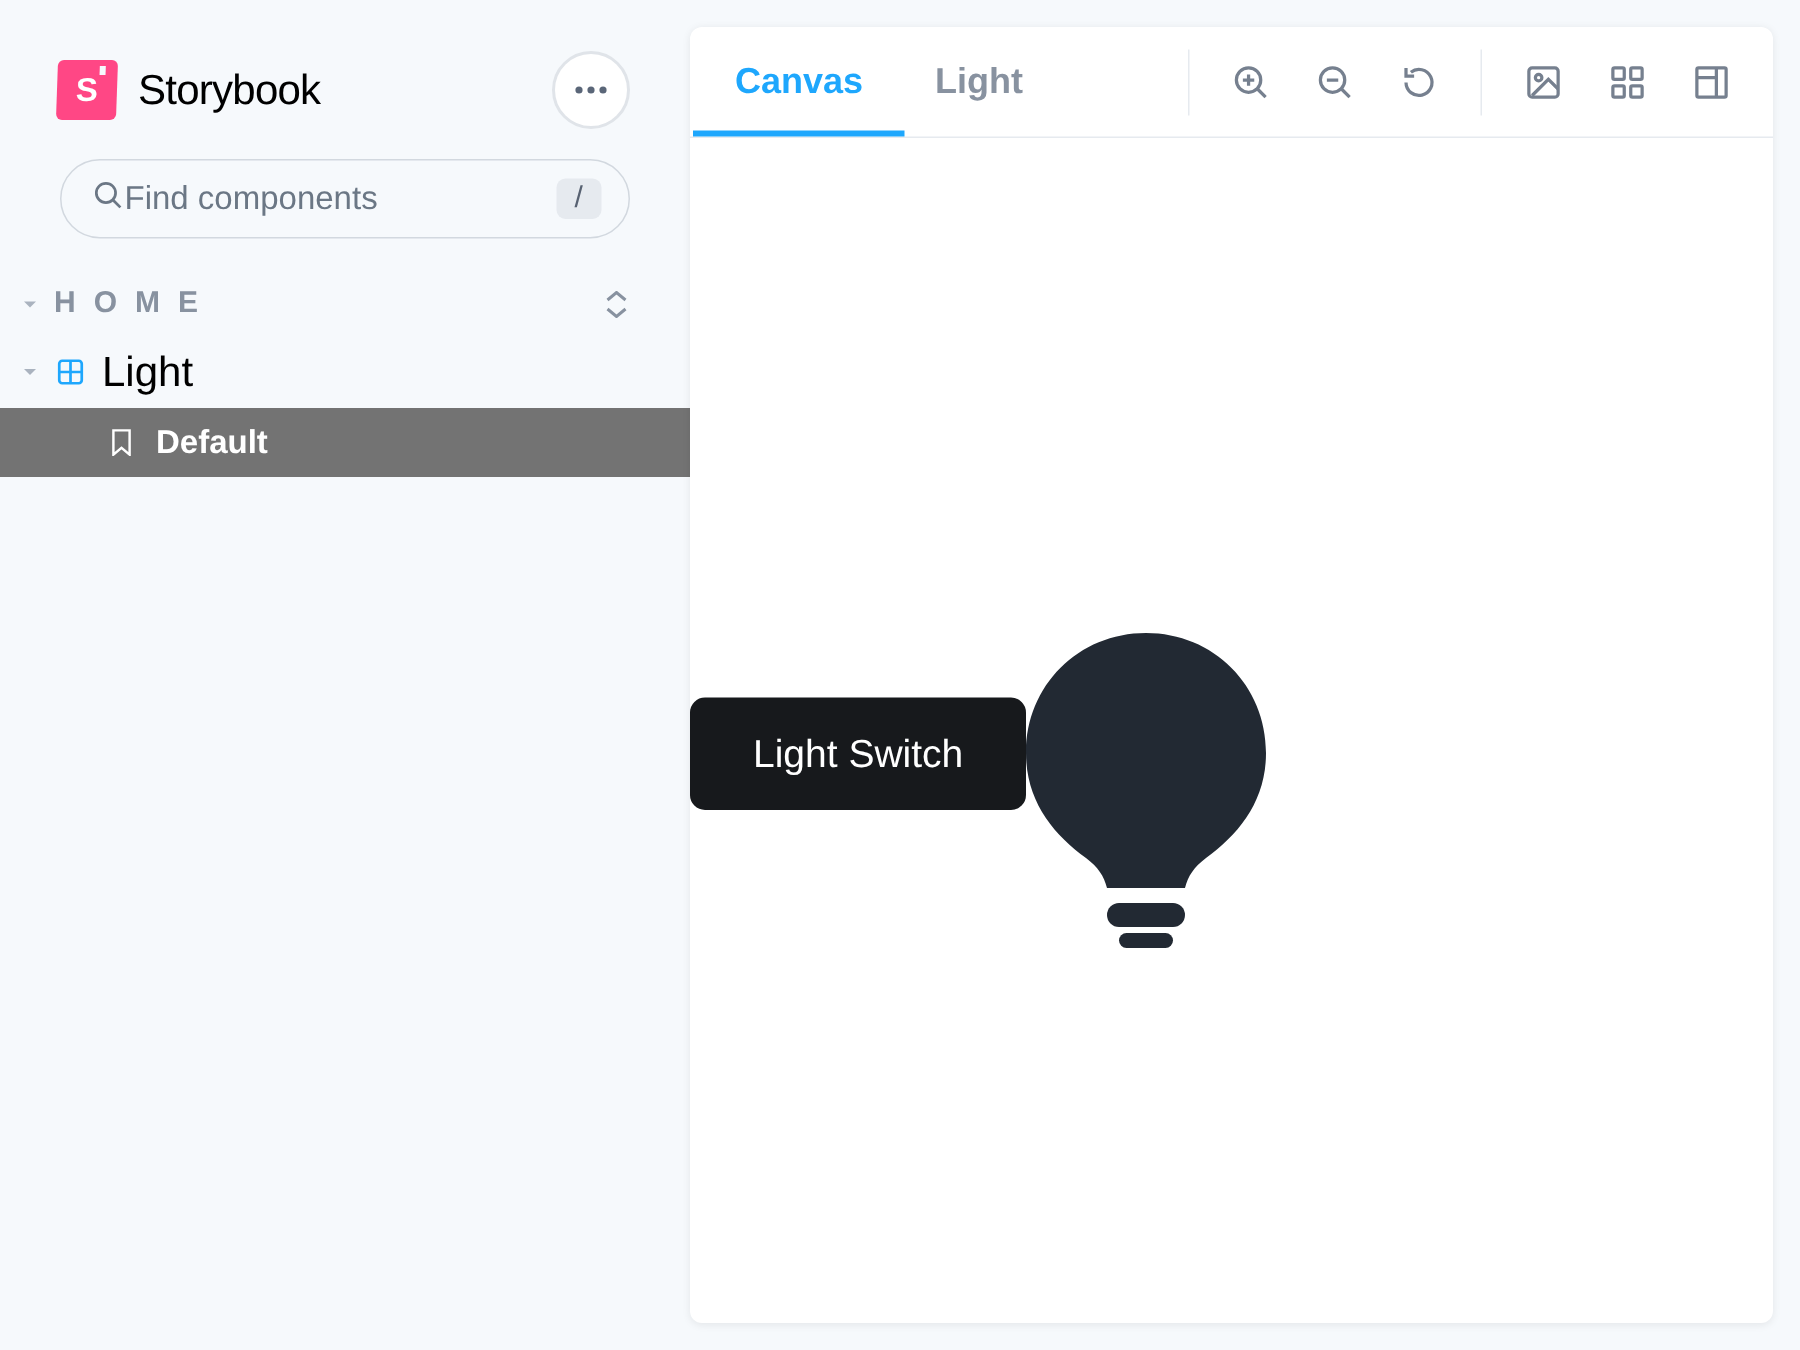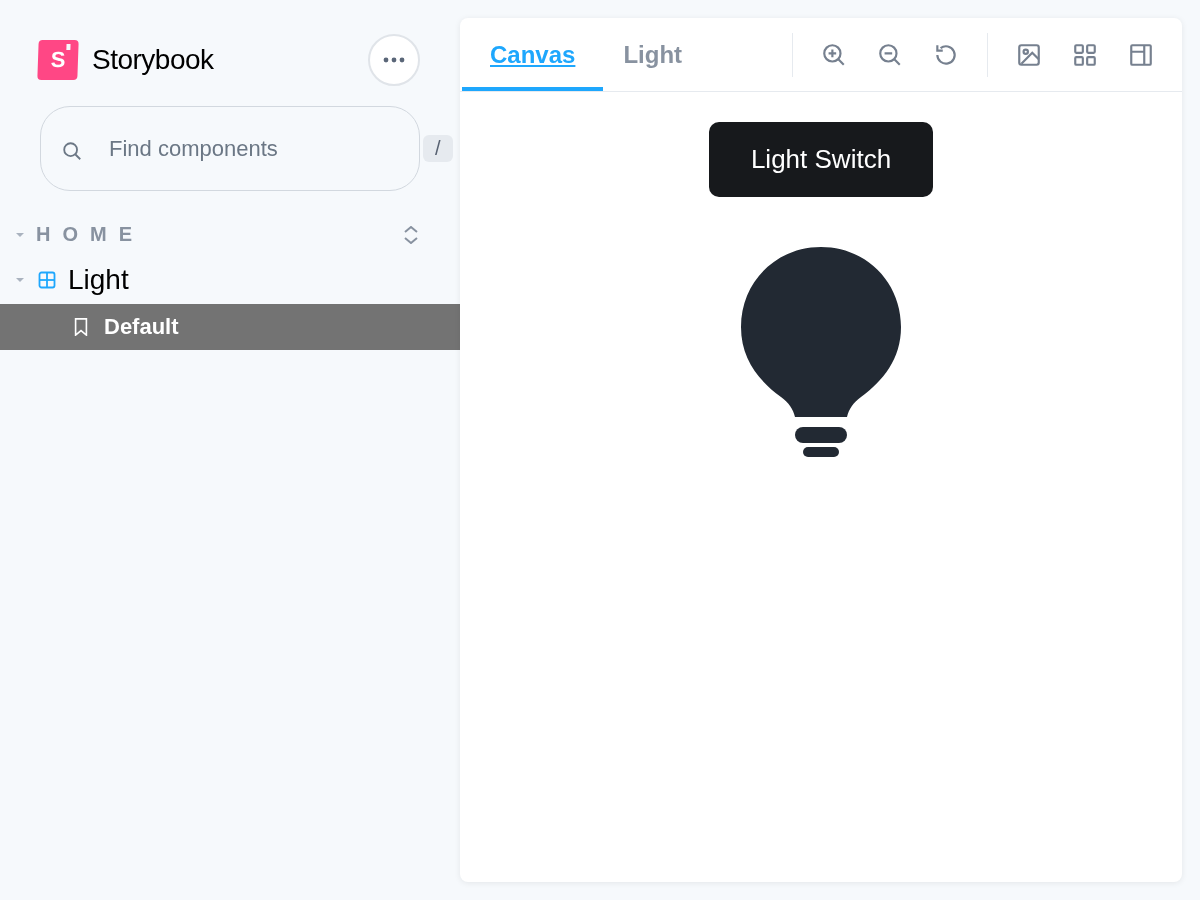--- a/index.html
+++ b/index.html
@@ -38,23 +38,23 @@
 }
 .logo-text { font-size: 28px; font-weight: 400; color: #000; letter-spacing: -0.5px; }
 .more-btn {
   width: 52px; height: 52px; border: 2px solid #e0e4e9; border-radius: 50%;
   background: #fff; display: flex; align-items: center; justify-content: center;
   cursor: pointer; color: #5a6678;
 }
 .more-btn svg { width: 22px; height: 6px; }
 .search-wrap { padding: 0 40px 22px; }
 .search {
-  display: flex; align-items: flex-end; gap: 26px;
+  display: flex; align-items: flex-start; gap: 0;
   border: 1.5px solid #d2d8df; border-radius: 30px;
-  padding: 28px 20px; background: #fff0;
+  padding: 12px 20px; background: #fff0;
 }
 .search svg { width: 22px; height: 22px; color: #6b7785; flex: 0 0 auto; }
 .search input {
   border: none; background: transparent; outline: none;
   font-size: 22px; color: #6b7785; flex: 1;
 }
 .search input::placeholder { color: #6b7785; }
 .search-key {
   background: #e6eaef; border-radius: 6px; padding: 2px 12px;
   font-size: 20px; color: #586272; font-weight: 500;
@@ -87,39 +87,39 @@
 }
 .tabs-bar {
   display: flex; align-items: stretch; border-bottom: 1.5px solid #e6eaef;
   height: 74px;
 }
 .tabs { display: flex; align-items: center; padding-left: 28px; gap: 44px; }
 .tab {
   font-size: 24px; font-weight: 700; color: #8892a0; cursor: pointer;
   padding: 20px 2px; position: relative;
 }
-.tab.active { color: #1ea7fd; text-decoration: underline; }
+.tab.active { color: #1ea7fd; }
 .tab.active::after {
   content: ""; position: absolute; left: -26px; right: -26px; bottom: -2px;
   height: 4px; background: #1ea7fd;
 }
 .toolbar {
   margin-left: auto; display: flex; align-items: center;
 }
 .tool-group {
   display: flex; align-items: center; gap: 26px; padding: 0 26px;
   border-left: 1.5px solid #e6eaef; height: 44px;
 }
 .tool-btn {
   width: 30px; height: 30px; display: flex; align-items: center; justify-content: center;
   cursor: pointer; color: #76808f; background: transparent; border: none;
 }
 .tool-btn svg { width: 26px; height: 26px; }
 .canvas-body {
-  flex: 1; display: flex; flex-direction: column; align-items: center;
+  flex: 1; display: flex; flex-direction: row; align-items: center;
   padding-top: 30px;
 }
 .light-switch-btn {
   background: #17191c; color: #fff; font-size: 26px;
   padding: 22px 42px; border-radius: 10px; border: none; cursor: pointer;
   font-weight: 500;
 }
 .bulb-icon {
   margin-top: 50px; width: 160px; height: 210px; color: #222933;
 }

